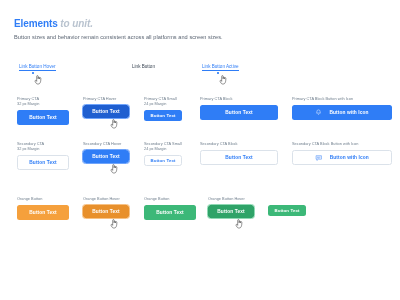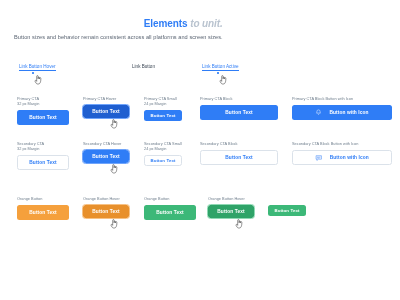--- a/index.html
+++ b/index.html
@@ -7,21 +7,21 @@
     width:400px;height:300px;
     background:#ffffff;
     font-family:"Liberation Sans", sans-serif;
     overflow:hidden;
     position:relative;
   }
   .page{position:relative;width:400px;height:300px;}
 
   
   .header{position:absolute;left:14px;top:18px;}
-  .title{font-size:10px;font-weight:bold;color:#2f7df6;letter-spacing:-0.1px;text-align:right;}
+  .title{font-size:10px;font-weight:bold;color:#2f7df6;letter-spacing:-0.1px;}
   .title .light{color:#b9c3cf;font-weight:bold;font-style:italic;}
   .subtitle{font-size:5.6px;color:#5a6472;margin-top:5px;letter-spacing:0.05px;}
 
   
   .linkrow{position:absolute;left:14px;top:64px;width:372px;}
   .linkitem{position:absolute;top:0;}
   .linklabel{font-size:4.6px;color:#2f7df6;white-space:nowrap;}
   .linklabel.plain{color:#3b4654;}
   .linklabel.underline{border-bottom:0.5px solid #2f7df6;padding-bottom:0.5px;}
 

